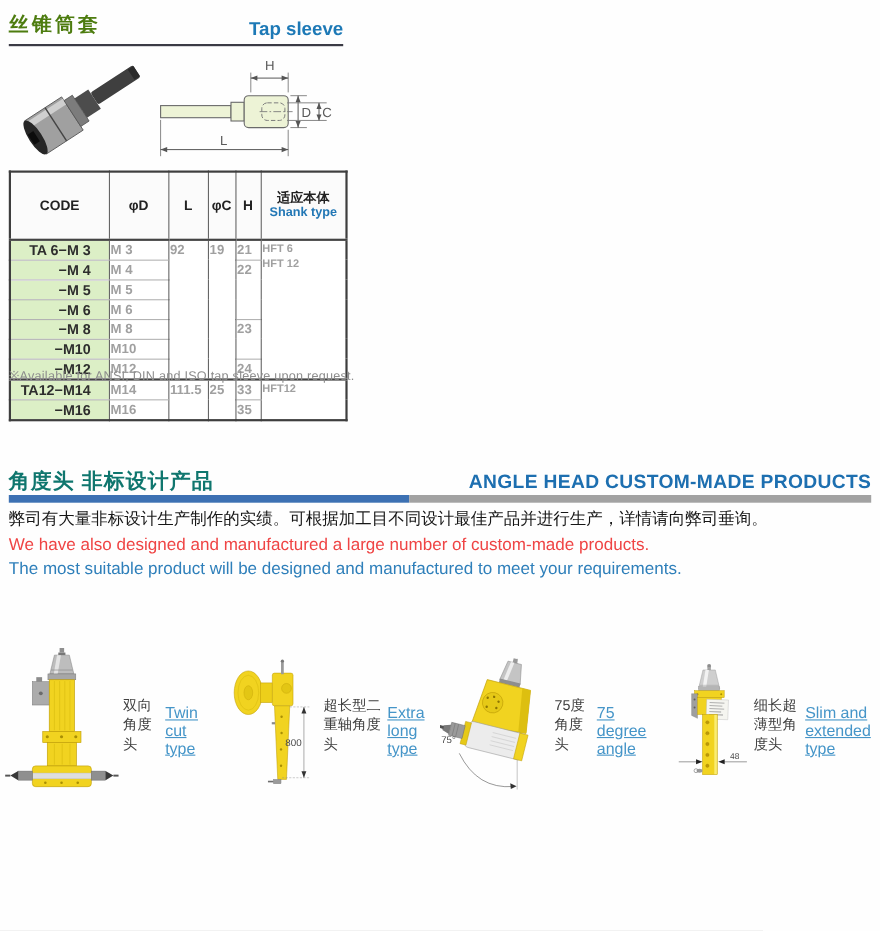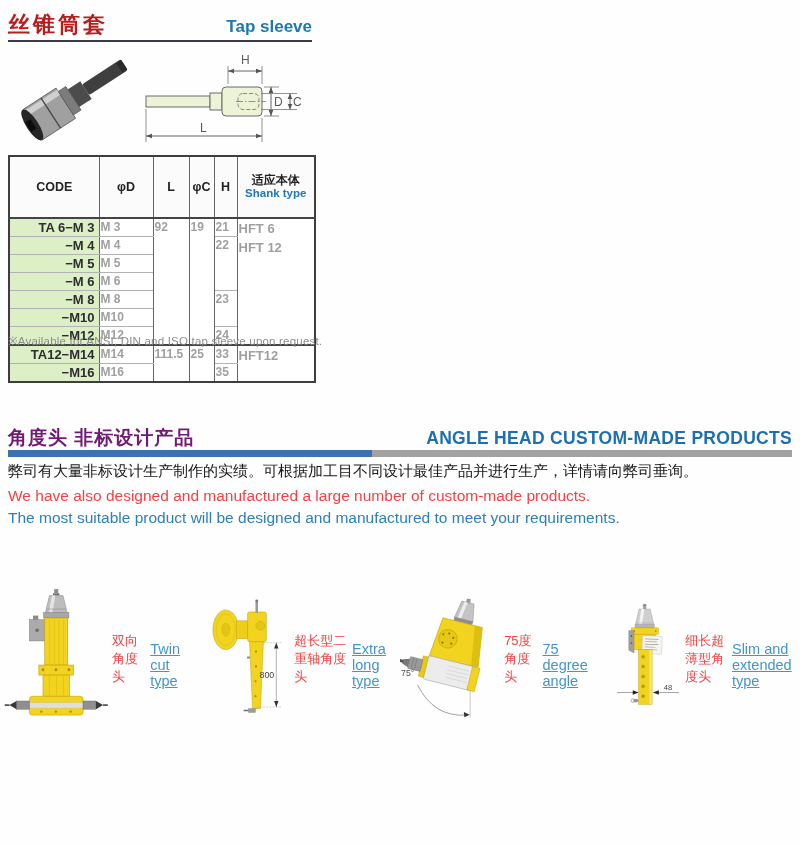--- a/index.html
+++ b/index.html
@@ -1,60 +1,60 @@
 <!DOCTYPE html>
 <html><head>
 <meta charset="utf-8">
 <style>
   html,body{margin:0;padding:0;background:#e8e8e8;}
   .page{position:relative;width:800px;height:846px;background:#fefefe;margin:0 auto;
         font-family:"Liberation Sans",sans-serif;overflow:hidden;}
 
   
-  .h1-zh{position:absolute;left:8px;top:10px;font-size:22px;font-weight:bold;
-         letter-spacing:3px;color:#b91c1c;}
+  .h1-zh{position:absolute;left:8px;top:10px;font-size:18px;font-weight:bold;
+         letter-spacing:3px;color:#4d7c0f;}
   .h1-en{position:absolute;left:8px;top:17px;width:304px;text-align:right;
          color:#1d79b6;font-size:17px;font-weight:bold;}
   .rule1{position:absolute;left:8px;top:40px;width:304px;height:2px;background:#3b3b45;}
 
   .photo-svg{position:absolute;left:6px;top:42px;}
   .draw-svg{position:absolute;left:138px;top:46px;}
 
   table.spec{position:absolute;left:8px;top:155px;width:306px;border-collapse:collapse;
              table-layout:fixed;border:2px solid #3e3e3e;background:#fff;}
   table.spec th{background:#fbfbfb;font-size:12.5px;color:#222;padding:17px 0;
                 border:1px solid #666;border-bottom:2px solid #444;height:24px;}
   table.spec th .shank-zh{display:block;font-size:12px;line-height:1.1;}
   table.spec th .shank-en{display:block;font-size:11.5px;line-height:1.1;color:#2277b5;}
   table.spec td{height:15px;font-size:12px;font-weight:bold;color:#a0a0a0;
                 border-left:1px solid #666;border-right:1px solid #666;
                 border-top:1px solid #b3b3b3;border-bottom:1px solid #b3b3b3;
                 white-space:nowrap;overflow:hidden;}
   table.spec td.code{background:#dcefc6;color:#2d2d2d;font-size:13px;
-                     text-align:right;padding-right:4px;}
+                     text-align:right;padding-right:16px;}
   table.spec td.top{vertical-align:top;padding-top:1px;}
-  table.spec td.shank{font-size:13px;line-height:1.45;margin-left:41px;}
+  table.spec td.shank{font-size:10px;line-height:1.45;margin-left:41px;}
   table.spec tr.heavy-top td{border-top:2px solid #444;}
   .note{position:absolute;left:8px;top:333px;font-size:11.5px;color:#8d8d8d;letter-spacing:.2px;}
 
   
-  .h2-zh{position:absolute;left:8px;top:425px;font-size:19px;font-weight:bold;color:#701a75;
+  .h2-zh{position:absolute;left:8px;top:425px;font-size:19px;font-weight:bold;color:#0f766e;
          letter-spacing:1px;}
   .h2-en{position:absolute;right:8px;top:428px;font-size:17.5px;font-weight:bold;
          color:#1d6fb0;letter-spacing:.3px;}
   .bar{position:absolute;left:8px;top:450px;width:784px;height:7px;display:flex;}
   .bar-blue{width:364px;background:#3d71b3;}
   .bar-gray{flex:1;background:#a2a2a2;}
   .intro-zh{position:absolute;left:8px;top:462px;font-size:15px;color:#161616;}
   .intro-en1{position:absolute;left:8px;top:487px;font-size:15.5px;color:#ef4444;}
   .intro-en2{position:absolute;left:8px;top:509px;font-size:15.5px;color:#2e7fba;}
 
   .products{position:absolute;left:0;top:535px;width:800px;display:flex;}
   .figure{width:200px;display:flex;flex-direction:row;align-items:center;}
-  .cap-zh{font-size:13px;color:#ef4444;margin-top:2px;}
+  .cap-zh{font-size:13px;color:#404040;margin-top:2px;}
   .cap-en{font-size:14.5px;color:#4595c8;margin-top:14px;text-decoration:underline;}
 
   svg text{font-family:"Liberation Sans",sans-serif;}
   .dim-label{fill:#4a4a4a;font-size:18px;}
   .dim-small{fill:#5a5a5a;font-size:12px;}
 </style>
 </head>
 <body>
 
 <div class="page">

